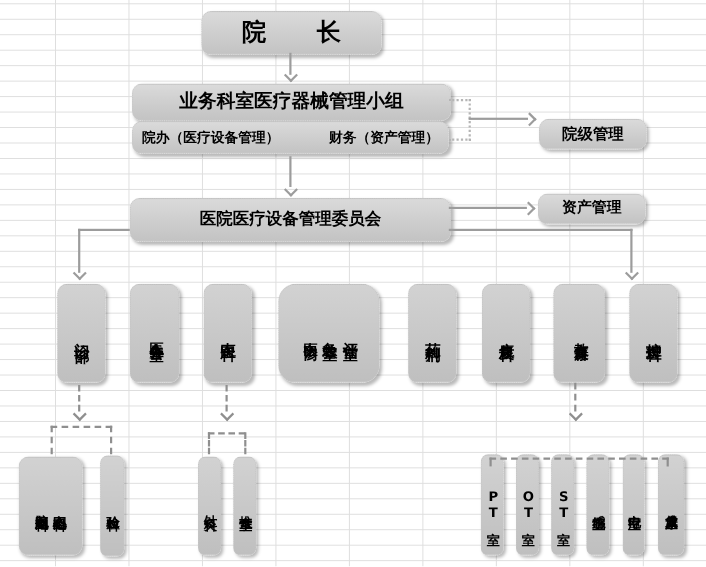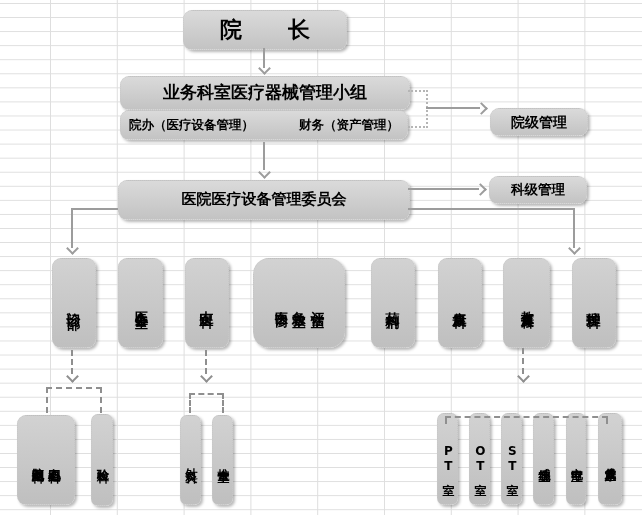--- a/index.html
+++ b/index.html
@@ -76,21 +76,21 @@
   <div class="line-v" style="left:263px;top:142px;height:28px;"></div>
   <div class="chev down" style="left:260px;top:168px;"></div>
 
   <div class="node lvl1" style="left:118px;top:180px;width:290px;height:38px;font-size:15px;">
     <span>医院医疗设备管理委员会</span>
   </div>
 
   <div class="line-h" style="left:408px;top:188px;width:71px;"></div>
   <div class="chev right" style="left:476px;top:185px;"></div>
   <div class="node lvl1" style="left:489px;top:176px;width:96px;height:26px;font-size:13.5px;">
-    <span>科级管理</span>
+    <span>资产管理</span>
   </div>
 
   <div class="line-h" style="left:71px;top:208px;width:47px;"></div>
   <div class="line-v" style="left:71px;top:208px;height:40px;"></div>
   <div class="chev down" style="left:68px;top:244px;"></div>
 
   <div class="line-h" style="left:408px;top:208px;width:167px;"></div>
   <div class="line-v" style="left:573px;top:208px;height:40px;"></div>
   <div class="chev down" style="left:570px;top:244px;"></div>
 

